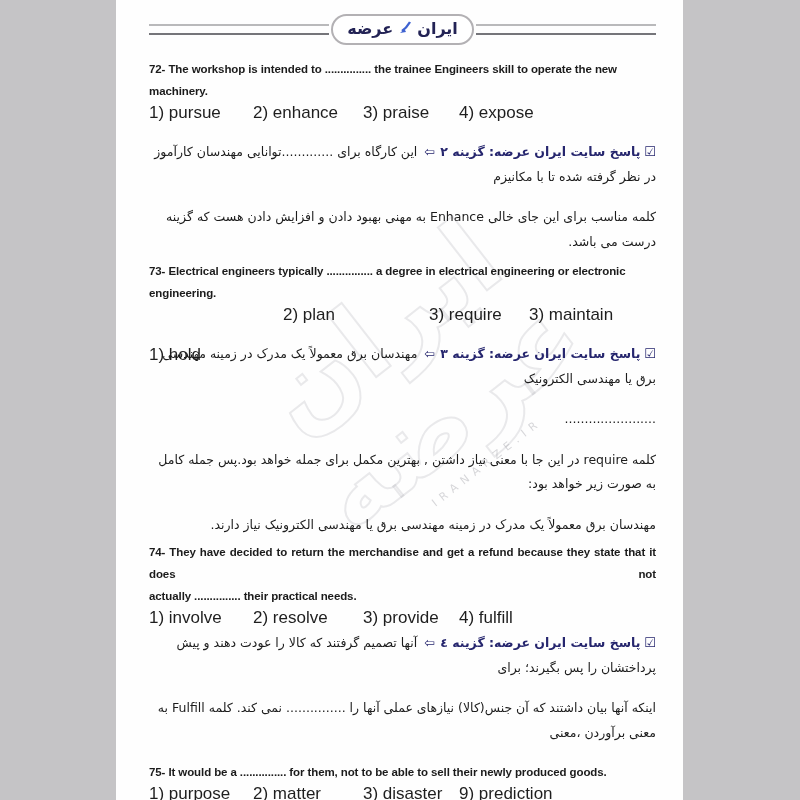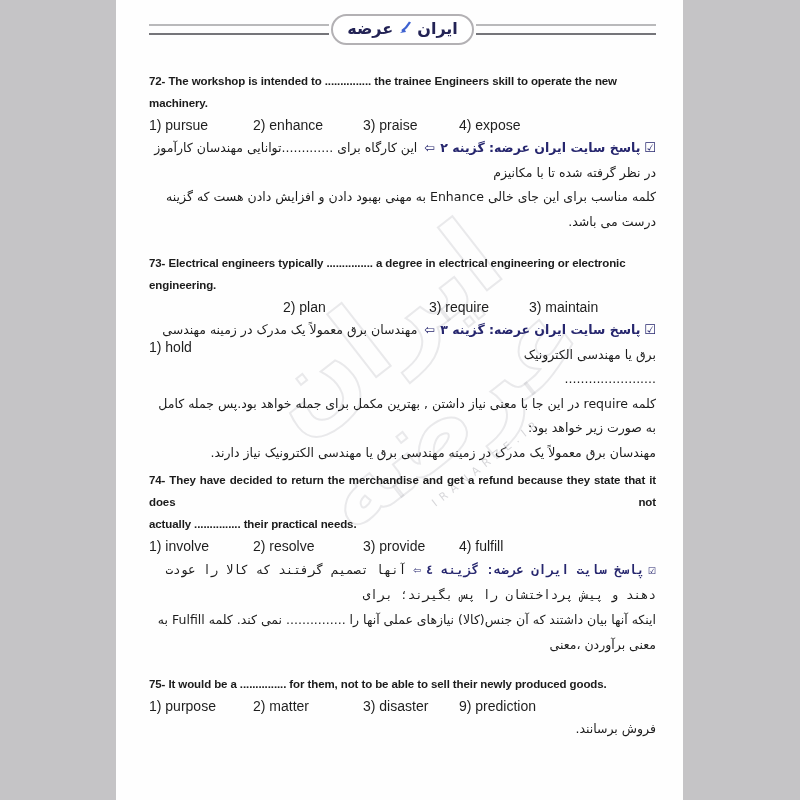--- a/index.html
+++ b/index.html
@@ -61,38 +61,39 @@
   }
   
   .content{position:relative;z-index:2;}
   .q-en{
     font-weight:bold;font-size:11.5px;line-height:22px;
     color:#1b1b1b;letter-spacing:-0.1px;
     text-align:left;
   }
   .q-en.stretch{text-align:justify;text-align-last:justify;}
   .opt-row{display:flex;height:22px;line-height:22px;}
-  .opt{font-size:14px;color:#1e1e1e;}
+  .opt{font-size:17px;color:#1e1e1e;}
   .opt:nth-child(1){width:104px;}
   .opt:nth-child(2){width:110px;}
   .opt:nth-child(3){width:96px;}
   .opt:nth-child(4){flex:1;}
   .opt-row.v73 .opt:nth-child(1){width:134px;margin-top:40px;}
   .opt-row.v73 .opt:nth-child(2){width:146px;}
   .opt-row.v73 .opt:nth-child(3){width:100px;}
   .fa{
     direction:rtl;text-align:right;
     font-family:"DejaVu Sans",sans-serif;
     font-size:12.5px;line-height:24.5px;
     color:#1c1c1c;
+    margin-top:16px;
   }
   .chk{color:#26266e;font-size:13px;margin-inline-end:4px;}
   .alabel{color:#26266e;font-weight:bold;margin-inline-end:5px;}
   .arrow{color:#26266e;font-size:13px;margin-inline-end:7px;}
-  .mt6{margin-top:18px;}.mt4{margin-top:4px;}.mt3{margin-top:16px;}.mt2{margin-top:2px;font-family:Liberation Mono, monospace;}
+  .mt6{margin-top:6px;}.mt4{margin-top:4px;}.mt3{margin-top:16px;}.mt2{margin-top:2px;}
 </style>
 </head>
 <body>
 
 <div class="page">
 
   <div class="watermark">
     <div class="wm-big">ایران عرضه</div>
     <div class="wm-small">IRANARZE.IR</div>
   </div>

